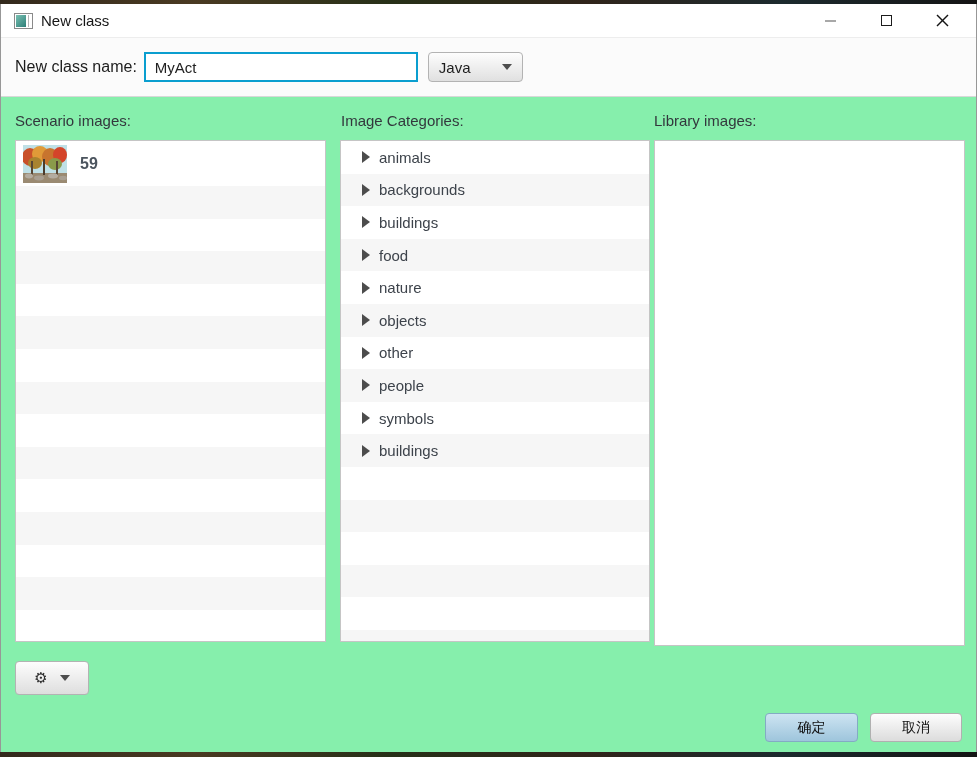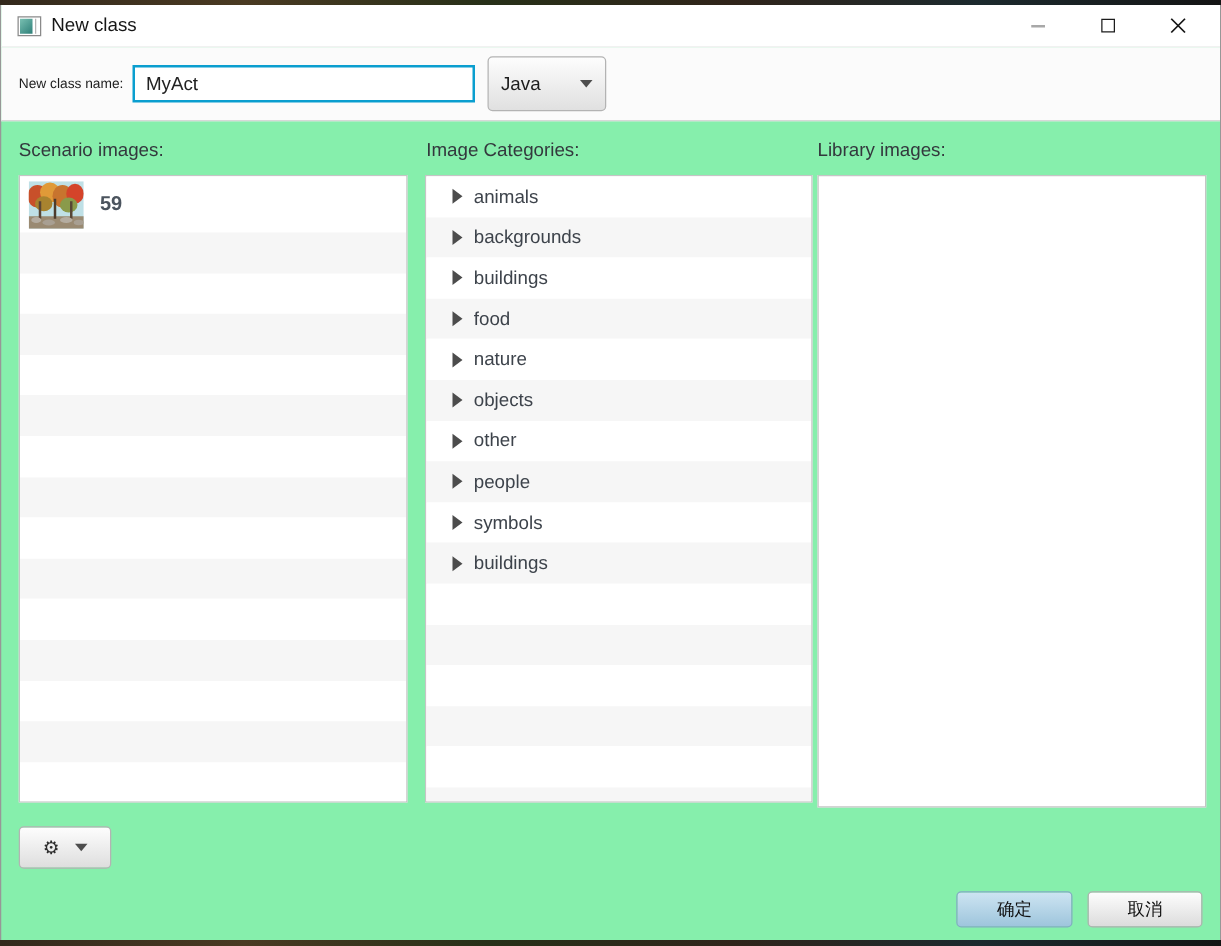--- a/index.html
+++ b/index.html
@@ -35,29 +35,29 @@
   .title { margin-left: 8px; font-size: 15px; color: #161616; }
   .win-controls { margin-left: auto; display: flex; height: 100%; padding-right: 6px; }
   .win-btn { width: 56px; height: 100%; display: flex; align-items: center; justify-content: center; cursor: default; }
   .glyph-min { width: 11px; height: 2px; background: #a8a8a8; }
   .glyph-max { width: 11px; height: 11px; border: 1.5px solid #1c1c1c; }
   
   .namebar {
     height: 59px; background: #fbfbfb; border-bottom: 1px solid #d8d8d8;
     display: flex; align-items: center; padding-left: 14px; flex: none;
   }
-  .name-label { font-size: 11px; color: #1d1d1d; margin-right: 7px; }
+  .name-label { font-size: 16px; color: #1d1d1d; margin-right: 7px; }
   .name-input {
     width: 274px; height: 30px; border: 2px solid #0a9ecf; border-radius: 0;
     padding: 0 9px; font-size: 15px; color: #222; background: #fff; outline: none;
     font-family: "Liberation Sans", sans-serif;
     box-shadow: inset 0 0 0 1px #ffffff;
   }
   .combo {
-    margin-left: 10px; width: 95px; height: 44px;
+    margin-left: 10px; width: 95px; height: 30px;
     background: linear-gradient(#fdfdfd,#e0e0e0);
     border: 1px solid #b3b3b3; border-radius: 4px;
     display: flex; align-items: center; padding: 0 10px; cursor: default;
   }
   .combo-label { font-size: 15px; color: #1d1d1d; }
   .tri-down {
     width: 0; height: 0; margin-left: auto;
     border-left: 5px solid transparent; border-right: 5px solid transparent;
     border-top: 6px solid #4d4d4d;
   }

